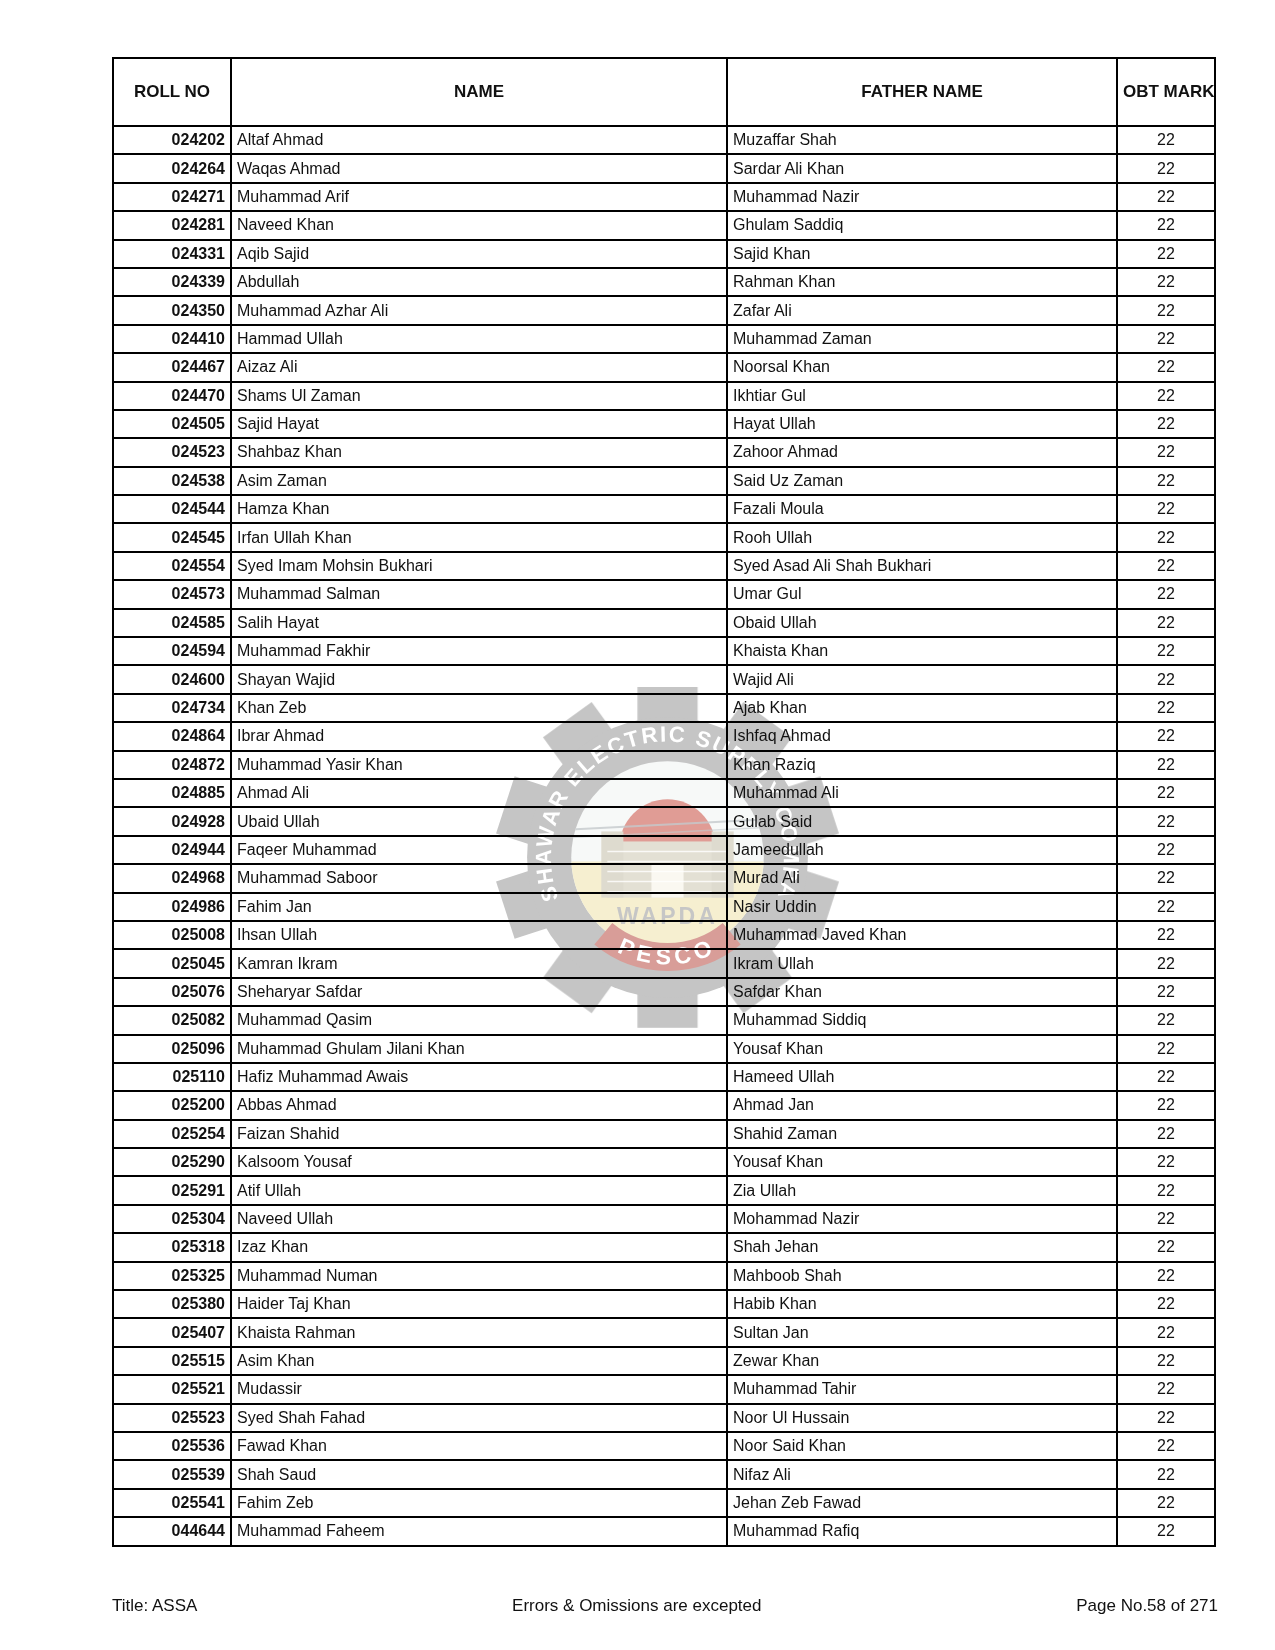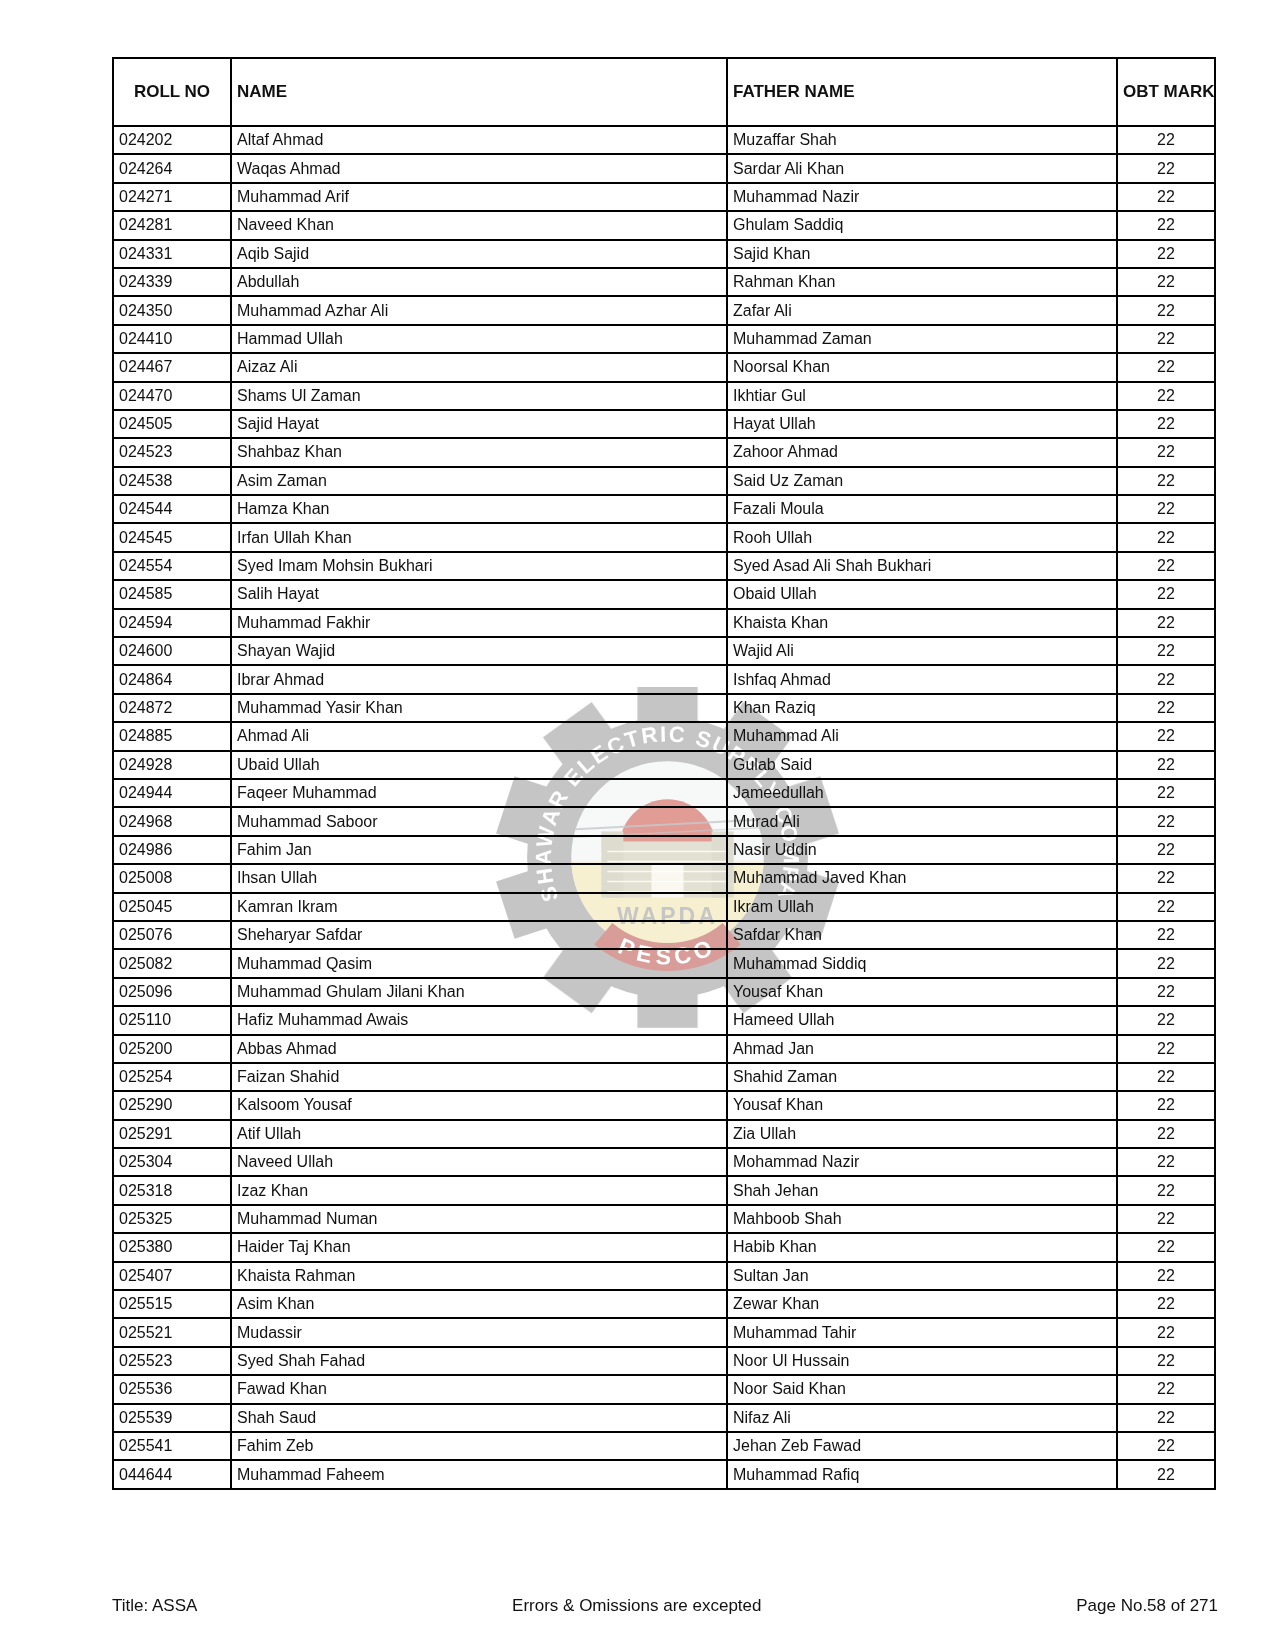--- a/index.html
+++ b/index.html
@@ -43,25 +43,25 @@
     white-space: nowrap;
     background: transparent;
   }
   table.results thead th {
     height: 66px;
     font-size: 17px;
     font-weight: bold;
     vertical-align: middle;
   }
   th.h-roll  { text-align: center; margin-left: 16px; }
-  th.h-name, th.h-father { text-align: left; }
+  th.h-name, th.h-father { text-align: center; }
   th.h-marks { text-align: center; white-space: normal; line-height: 26px; padding: 0 12px; }
 
   table.results tbody td { height: 26.4px; vertical-align: middle; }
-  td.roll   { text-align: left; font-weight: normal; border-radius: 9px; }
+  td.roll   { text-align: right; font-weight: bold; border-radius: 9px; }
   td.name, td.father { text-align: left; }
   td.marks  { text-align: center; border-radius: 7px; }
 
   
   .footer {
     position: absolute;
     left: 112px; top: 1596px;
     width: 1106px;
     display: flex;
     justify-content: space-between;
@@ -233,35 +233,47 @@
     <td class="father">Rooh Ullah</td>
     <td class="marks">22</td>
   </tr>
       <tr>
     <td class="roll">024554</td>
     <td class="name">Syed Imam Mohsin Bukhari</td>
     <td class="father">Syed Asad Ali Shah Bukhari</td>
     <td class="marks">22</td>
   </tr>
       <tr>
+    <td class="roll">024573</td>
+    <td class="name">Muhammad Salman</td>
+    <td class="father">Umar Gul</td>
+    <td class="marks">22</td>
+  </tr>
+      <tr>
     <td class="roll">024585</td>
     <td class="name">Salih Hayat</td>
     <td class="father">Obaid Ullah</td>
     <td class="marks">22</td>
   </tr>
       <tr>
     <td class="roll">024594</td>
     <td class="name">Muhammad Fakhir</td>
     <td class="father">Khaista Khan</td>
     <td class="marks">22</td>
   </tr>
       <tr>
     <td class="roll">024600</td>
     <td class="name">Shayan Wajid</td>
     <td class="father">Wajid Ali</td>
+    <td class="marks">22</td>
+  </tr>
+      <tr>
+    <td class="roll">024734</td>
+    <td class="name">Khan Zeb</td>
+    <td class="father">Ajab Khan</td>
     <td class="marks">22</td>
   </tr>
       <tr>
     <td class="roll">024864</td>
     <td class="name">Ibrar Ahmad</td>
     <td class="father">Ishfaq Ahmad</td>
     <td class="marks">22</td>
   </tr>
       <tr>
     <td class="roll">024872</td>

